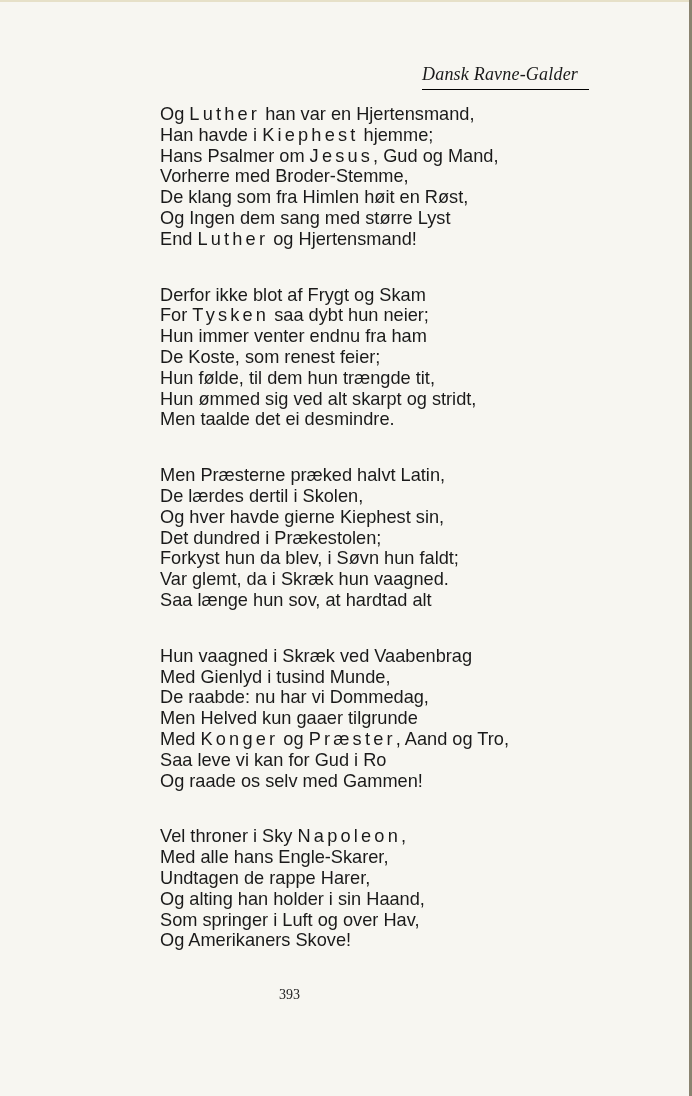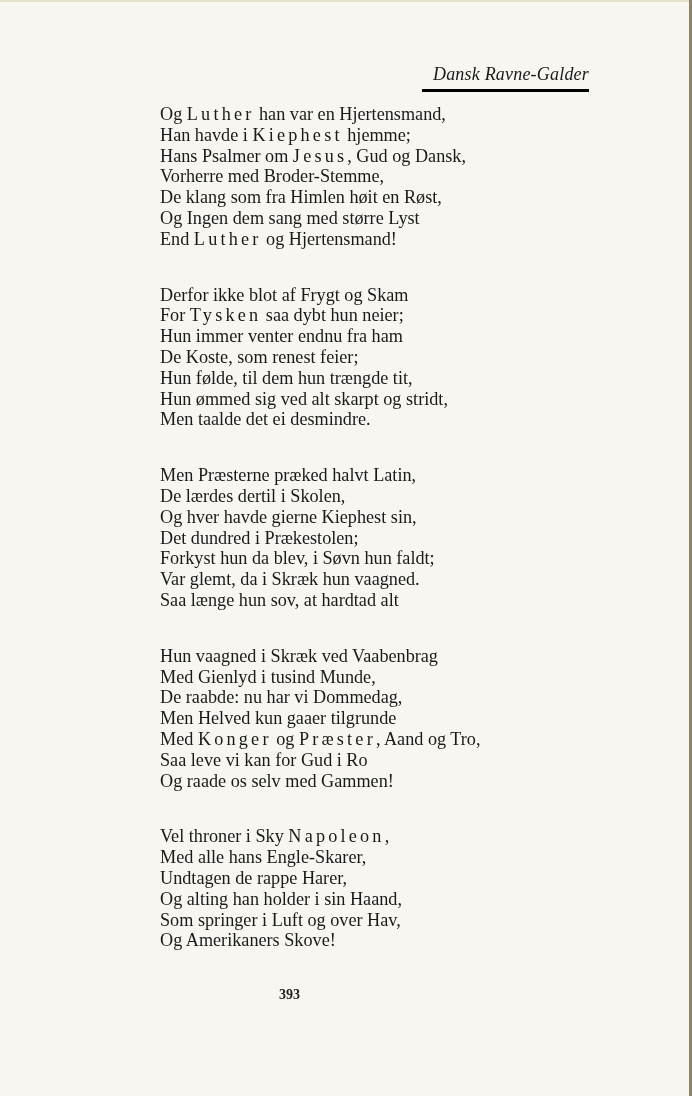--- a/index.html
+++ b/index.html
@@ -16,51 +16,51 @@
     }
     .page-edge-top {
       position: absolute; top: 0; left: 0; width: 692px; height: 2px;
       background: #e6e0c8;
     }
     .running-head {
       position: absolute; left: 422px; top: 64px;
       font-family: "Liberation Serif", serif;
       font-style: italic; font-size: 18px; letter-spacing: 0.2px;
       padding-bottom: 4px;
-      border-bottom: 3px solid #000000;
+      border-bottom: 1px solid #000000;
       color: #1a1a1a;
-      width: 167px; text-align: right;
+      width: 167px; text-align: left;
     }
     .poem { position: absolute; left: 160px; top: 104px; width: 360px; }
     .stanza { margin: 0 0 35px 0; }
     .line {
-      font-family: Liberation Serif, serif;
+      font-family: Liberation Sans, sans-serif;
       font-size: 18.2px; line-height: 20.8px; white-space: nowrap;
     }
     .sp { letter-spacing: 3.2px; }
     .page-number {
       position: absolute; left: 0; width: 579px; top: 987px;
       text-align: center;
       font-family: "Liberation Serif", serif;
-      font-size: 14px; font-weight: bold; color: #222;
+      font-size: 14px; font-weight: normal; color: #222;
     }
   </style>
 </head>
 <body>
 
 <div class="page-edge-top"></div>
 <div class="page-edge-right"></div>
 
 <div class="running-head">Dansk Ravne-Galder</div>
 
 <div class="poem" id="poem">
     <div class="stanza">
       <div class="line"><span>Og </span><span class="sp">Luther</span><span> han var en Hjertensmand,</span></div>
       <div class="line"><span>Han havde i </span><span class="sp">Kiephest</span><span> hjemme;</span></div>
-      <div class="line"><span>Hans Psalmer om </span><span class="sp">Jesus</span><span>, Gud og Dansk,</span></div>
+      <div class="line"><span>Hans Psalmer om </span><span class="sp">Jesus</span><span>, Gud og Mand,</span></div>
       <div class="line"><span>Vorherre med Broder-Stemme,</span></div>
       <div class="line"><span>De klang som fra Himlen høit en Røst,</span></div>
       <div class="line"><span>Og Ingen dem sang med større Lyst</span></div>
       <div class="line"><span>End </span><span class="sp">Luther</span><span> og Hjertensmand!</span></div>
     </div>
     <div class="stanza">
       <div class="line"><span>Derfor ikke blot af Frygt og Skam</span></div>
       <div class="line"><span>For </span><span class="sp">Tysken</span><span> saa dybt hun neier;</span></div>
       <div class="line"><span>Hun immer venter endnu fra ham</span></div>
       <div class="line"><span>De Koste, som renest feier;</span></div>

